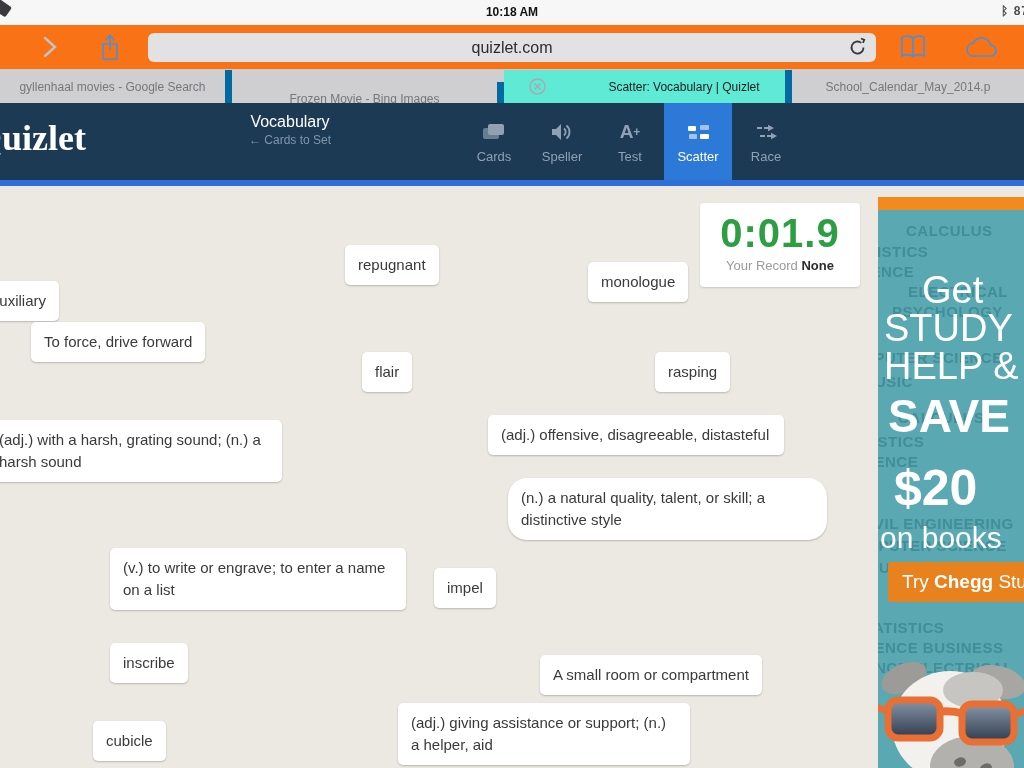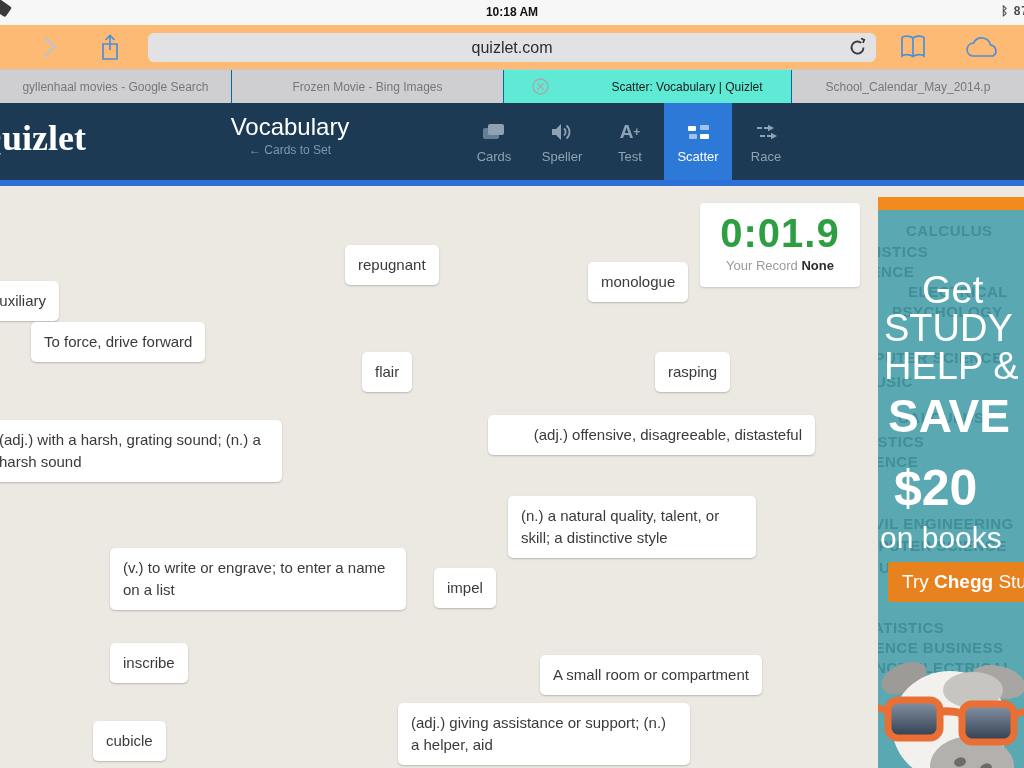--- a/index.html
+++ b/index.html
@@ -6,40 +6,40 @@
   html,body { width:1024px; height:768px; overflow:hidden; font-family:"Liberation Sans", sans-serif; background:#ece9e2; }
   .page { position:relative; width:1024px; height:768px; }
 
   
   .status-bar { position:absolute; top:0; left:0; width:1024px; height:25px; background:#f7f7f8; }
   .status-time { position:absolute; top:5px; left:0; width:100%; text-align:center; font-size:12px; font-weight:bold; color:#111; }
   .status-right { position:absolute; top:4px; right:-5px; font-size:12px; color:#4d4d4f; font-weight:bold; letter-spacing:1px; }
   .status-frag { position:absolute; top:2px; left:-6px; width:16px; height:12px; background:#3a3a3c; transform:rotate(35deg); border-radius:2px; }
 
   
-  .toolbar { position:absolute; top:25px; left:0; width:1024px; height:45px; background:#fdba74; border-bottom:1px solid #c9c9cb; }
+  .toolbar { position:absolute; top:25px; left:0; width:1024px; height:45px; background:#f97316; border-bottom:1px solid #c9c9cb; }
   .fwd-chevron { position:absolute; top:9px; left:38px; width:24px; height:26px; color:#c3c3c5; }
   .share-btn { position:absolute; top:8px; left:98px; width:24px; height:29px; color:#4a90d9; }
   .url-field { position:absolute; top:8px; left:148px; width:728px; height:29px; background:#e2e2e5; border-radius:6px; text-align:center; font-size:16px; color:#2c2c2e; line-height:29px; }
   .refresh-btn { position:absolute; top:0; right:8px; width:20px; height:29px; color:#39393b; }
   .book-btn { position:absolute; top:8px; left:898px; width:30px; height:28px; color:#4a90d9; }
   .cloud-btn { position:absolute; top:10px; left:962px; width:42px; height:26px; color:#4a90d9; }
 
   
   .tab-bar { position:absolute; top:70px; left:0; width:1024px; height:33px; background:#cfcfd2; display:flex; }
-  .tab { position:relative; flex:0 0 auto; height:33px; border-right:1px solid #0369a1; background:#cfcfd2; color:#77777a; font-size:12px; display:flex; align-items:center; justify-content:center; overflow:hidden; white-space:nowrap; }
+  .tab { position:relative; flex:0 0 auto; height:33px; border-right:7px solid #0369a1; background:#cfcfd2; color:#77777a; font-size:12px; display:flex; align-items:center; justify-content:center; overflow:hidden; white-space:nowrap; }
   .tab.active { background:#5eead4; color:#1c1c1e; font-weight:normal;gap:36px; }
   .tab-close { width:17px; height:17px; margin-right:26px; color:#a9a9ab; flex:0 0 auto; }
 
   
   .navbar { position:absolute; top:103px; left:0; width:1024px; height:77px; background:#1d3a55; }
   .nav-underline { position:absolute; top:180px; left:0; width:1024px; height:6px; background:#2e6fd8; }
   .logo { position:absolute; top:14px; left:-26px; font-family:"Liberation Serif", serif; font-weight:bold; font-size:36px; color:#ffffff; }
   .set-title-wrap { position:absolute; top:10px; left:160px; width:260px; text-align:center; }
-  .set-title { font-size:24px; color:#ffffff; }
+  .set-title { font-size:16px; color:#ffffff; }
   .back-link { font-size:12px; color:#7e96ad; margin-top:2px; }
   .nav-items { position:absolute; top:0; left:460px; height:77px; display:flex; }
   .nav-item { width:68px; height:77px; display:flex; flex-direction:column; align-items:center; justify-content:center; color:#8fa1b3; }
   .nav-item .nico { height:26px; display:flex; align-items:center; }
   .nav-item .nlabel { font-size:13px; margin-top:4px; }
   .nav-item.active { background:#2d79d7; color:#ffffff; }
   .test-glyph { font-size:19px; font-weight:bold; line-height:20px; }
   .test-glyph sup { font-size:12px; }
 
   
@@ -114,21 +114,21 @@
       <svg width="42" height="26" viewBox="0 0 42 26">
           <path d="M10 21 a6.5 6.5 0 0 1 1.5 -12.8 a9 9 0 0 1 17 2 a5.8 5.8 0 0 1 2.5 10.8 Z" fill="none" stroke="currentColor" stroke-width="1.7" stroke-linejoin="round"></path>
         </svg>
     </div>
   </div>
 
   <div class="tab-bar">
     <div class="tab" style="width:232px;">
       <span>gyllenhaal movies - Google Search</span>
     </div>
-    <div class="tab" style="width:272px;">
+    <div class="tab" style="width:272px;margin-top:12px;">
       <span>Frozen Movie - Bing Images</span>
     </div>
     <div class="tab active" style="width:288px;">
       <span class="tab-close">
         <svg width="17" height="17" viewBox="0 0 17 17">
             <circle cx="8.5" cy="8.5" r="7.5" fill="none" stroke="currentColor" stroke-width="1.4"></circle>
             <path d="M5.5 5.5 l6 6 M11.5 5.5 l-6 6" stroke="currentColor" stroke-width="1.4"></path>
           </svg>
       </span>
       <span>Scatter: Vocabulary | Quizlet</span>
@@ -196,22 +196,22 @@
 
   <div class="game">
 
     <div class="card word" style="left:588px; top:76px;">monologue</div>
     <div class="card word" style="left:345px; top:59px;">repugnant</div>
     <div class="card word" style="left:-22px; top:95px;">auxiliary</div>
     <div class="card word" style="left:31px; top:136px;">To force, drive forward</div>
     <div class="card word" style="left:362px; top:166px;">flair</div>
     <div class="card word" style="left:655px; top:166px;">rasping</div>
     <div class="card def" style="left:-14px; top:234px; width:296px;">(adj.) with a harsh, grating sound; (n.) a harsh sound</div>
-    <div class="card def" style="left:488px; top:229px; width:327px;text-align:right;">(adj.) offensive, disagreeable, distasteful</div>
-    <div class="card def" style="left:508px; top:310px; width:248px;">(n.) a natural quality, talent, or skill; a distinctive style</div>
+    <div class="card def" style="left:488px; top:229px; width:296px;">(adj.) offensive, disagreeable, distasteful</div>
+    <div class="card def" style="left:508px; top:292px; width:319px;border-radius:19px;">(n.) a natural quality, talent, or skill; a distinctive style</div>
     <div class="card def" style="left:110px; top:362px; width:296px;">(v.) to write or engrave; to enter a name on a list</div>
     <div class="card word" style="left:434px; top:382px;">impel</div>
     <div class="card word" style="left:110px; top:457px;">inscribe</div>
     <div class="card word" style="left:540px; top:469px;">A small room or compartment</div>
     <div class="card word" style="left:93px; top:535px;">cubicle</div>
     <div class="card def" style="left:398px; top:517px; width:292px;">(adj.) giving assistance or support; (n.) a helper, aid</div>
 
     <div class="timer-box">
       <div class="timer-value">0:01.9</div>
       <div class="timer-sub">

